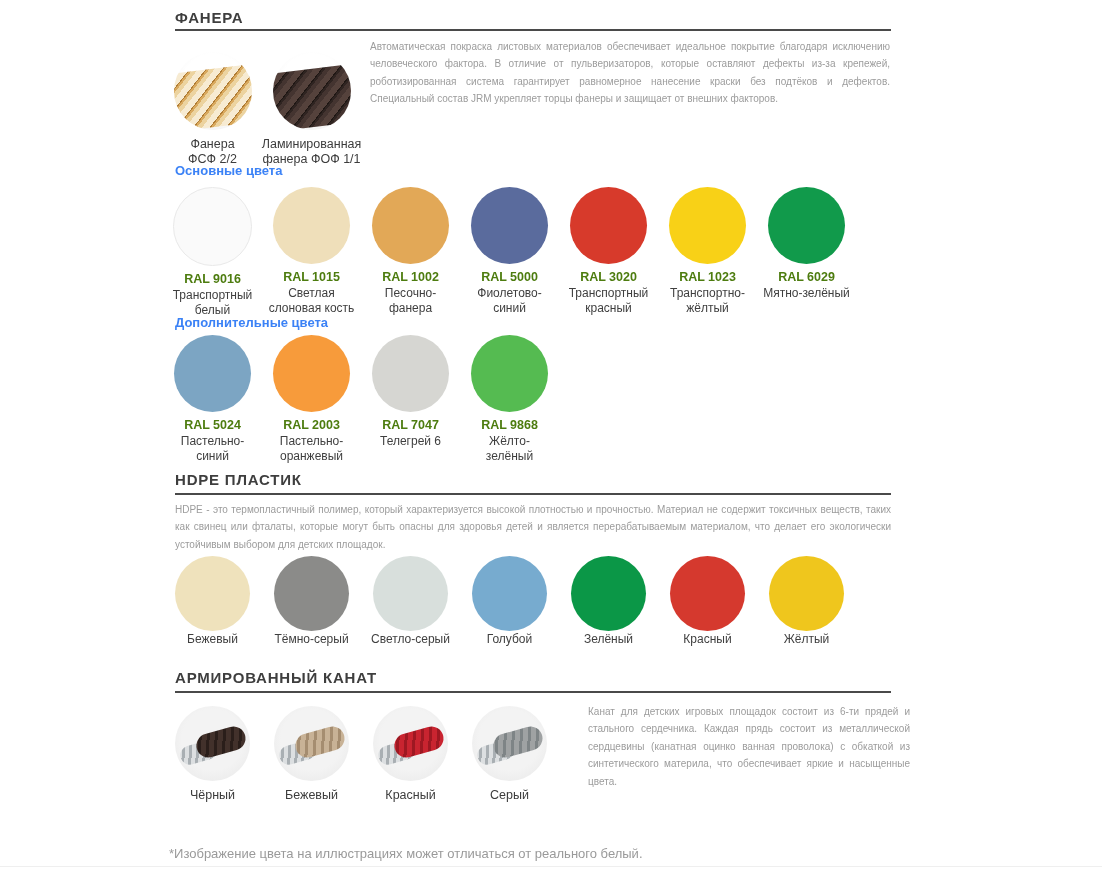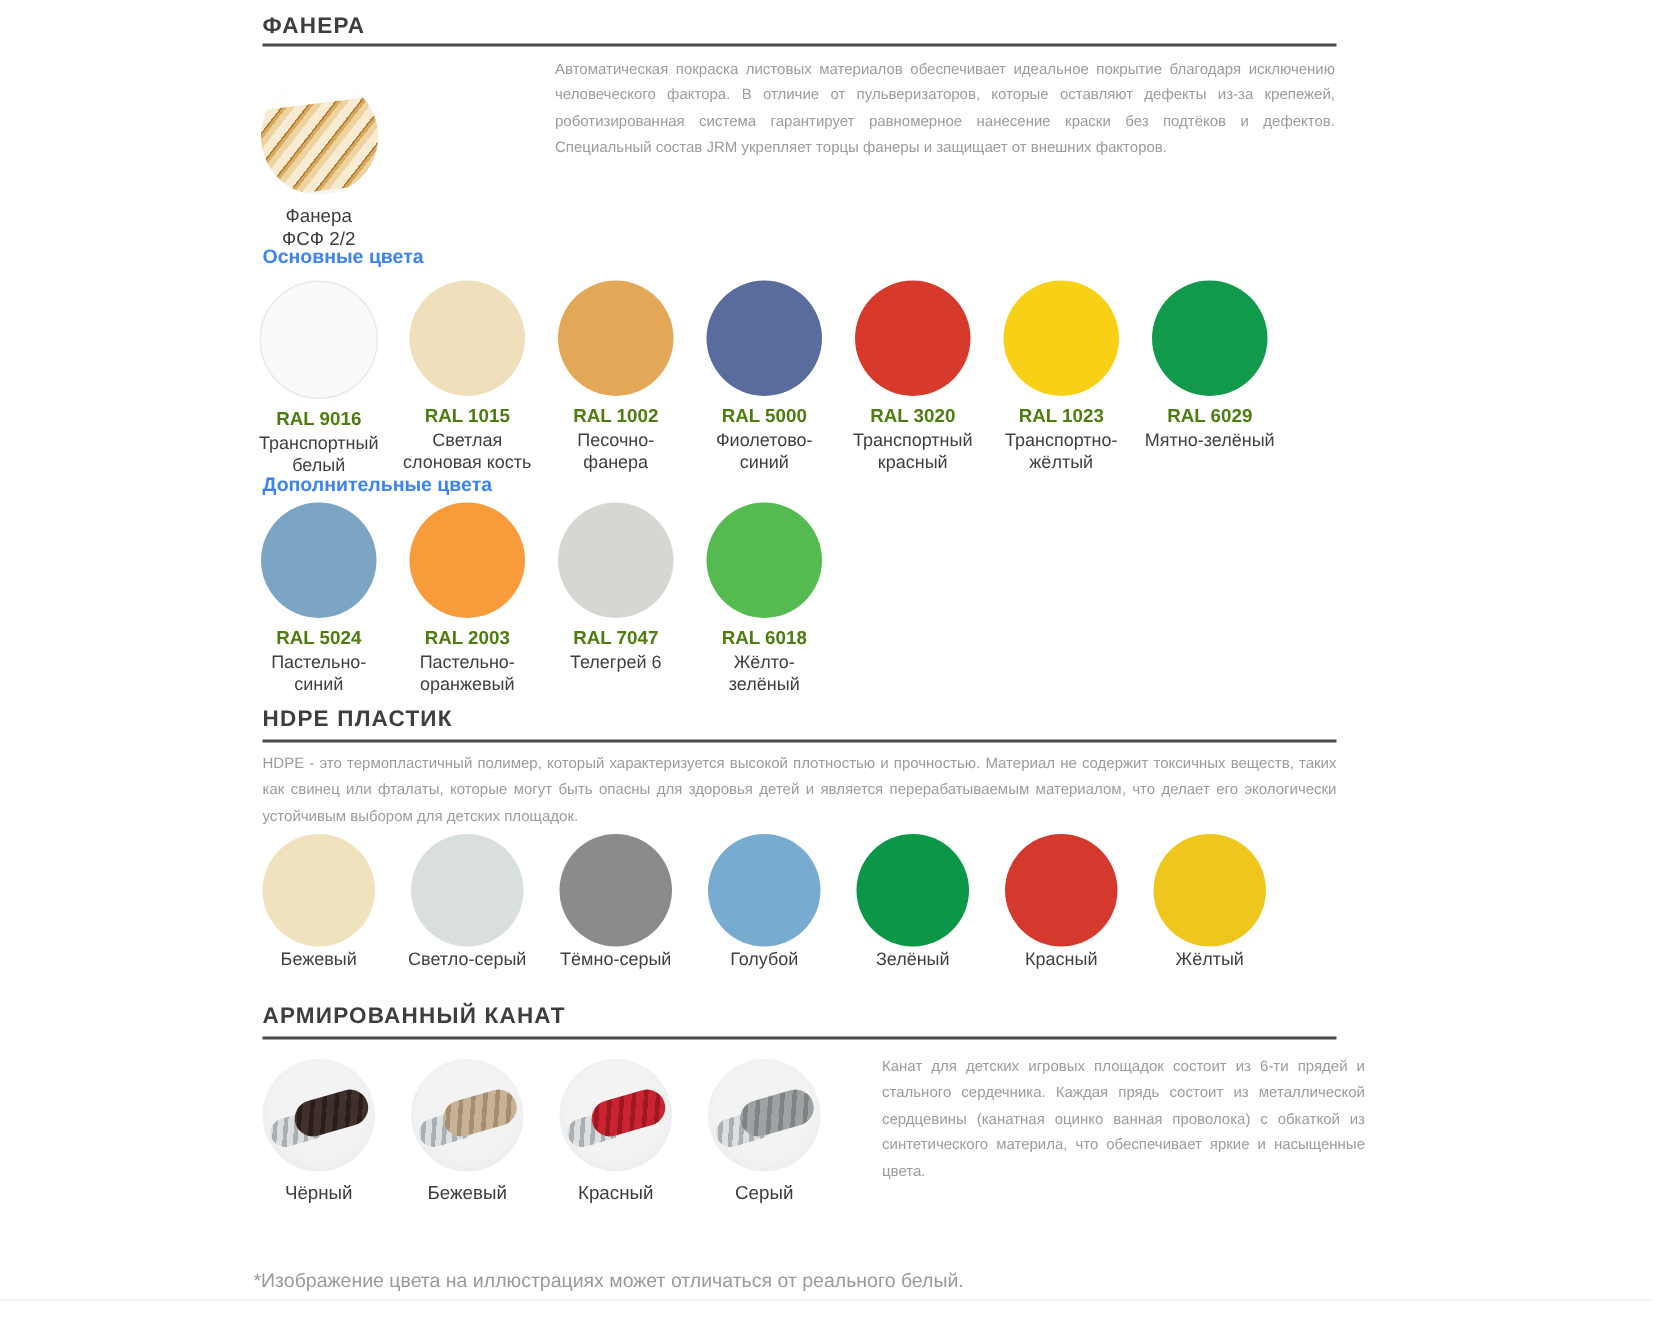--- a/index.html
+++ b/index.html
@@ -43,20 +43,27 @@
   <div class="abs rule" style="top:29px;"></div>
 
   <div class="abs row" style="top:52px;">
     <div class="fig-col">
       <div class="photo-circle">
         <div class="ply-sheet ply-light"></div>
       </div>
       <div class="fig-label">Фанера
 ФСФ 2/2</div>
     </div>
+    <div class="fig-col">
+      <div class="photo-circle">
+        <div class="ply-sheet ply-dark"></div>
+      </div>
+      <div class="fig-label">Ламинированная
+фанера ФОФ 1/1</div>
+    </div>
   </div>
 
   <div class="abs para" style="left:370px;top:38px;width:520px;">Автоматическая покраска листовых материалов обеспечивает идеальное покрытие благодаря исключению человеческого фактора. В отличие от пульверизаторов, которые оставляют дефекты из-за крепежей, роботизированная система гарантирует равномерное нанесение краски без подтёков и дефектов. Специальный состав JRM укрепляет торцы фанеры и защищает от внешних факторов.</div>
 
   <div class="abs subhead" style="left:175px;top:163px;">Основные цвета</div>
   <div class="abs row" style="top:187px;">
       <div class="sw-col">
         <div class="sw-circle" style="background: rgb(250, 250, 250); border: 1px solid rgb(233, 233, 233);"></div>
         <div class="sw-ral">RAL 9016</div>
         <div class="sw-name">Транспортный
@@ -113,41 +120,41 @@
         <div class="sw-name">Пастельно-
 оранжевый</div>
       </div>
       <div class="sw-col">
         <div class="sw-circle" style="background: rgb(214, 214, 210);"></div>
         <div class="sw-ral">RAL 7047</div>
         <div class="sw-name">Телегрей 6</div>
       </div>
       <div class="sw-col">
         <div class="sw-circle" style="background: rgb(85, 187, 81);"></div>
-        <div class="sw-ral">RAL 6018</div>
+        <div class="sw-ral">RAL 9868</div>
         <div class="sw-name">Жёлто-
 зелёный</div>
       </div>
     </div>
 
   <div class="abs sec-title" style="left:175px;top:471px;">HDPE ПЛАСТИК</div>
   <div class="abs rule" style="top:493px;"></div>
   <div class="abs para" style="left:175px;top:501px;width:716px;">HDPE - это термопластичный полимер, который характеризуется высокой плотностью и прочностью. Материал не содержит токсичных веществ, таких как свинец или фталаты, которые могут быть опасны для здоровья детей и является перерабатываемым материалом, что делает его экологически устойчивым выбором для детских площадок.</div>
   <div class="abs row" style="top:556px;">
       <div class="sw-col">
         <div class="sw-circle sm" style="background: rgb(239, 226, 188);"></div>
         <div class="sw-name">Бежевый</div>
       </div>
       <div class="sw-col">
+        <div class="sw-circle sm" style="background: rgb(139, 139, 137);"></div>
+        <div class="sw-name">Тёмно-серый</div>
+      </div>
+      <div class="sw-col">
         <div class="sw-circle sm" style="background: rgb(216, 223, 220);"></div>
         <div class="sw-name">Светло-серый</div>
-      </div>
-      <div class="sw-col">
-        <div class="sw-circle sm" style="background: rgb(139, 139, 137);"></div>
-        <div class="sw-name">Тёмно-серый</div>
       </div>
       <div class="sw-col">
         <div class="sw-circle sm" style="background: rgb(119, 171, 207);"></div>
         <div class="sw-name">Голубой</div>
       </div>
       <div class="sw-col">
         <div class="sw-circle sm" style="background: rgb(11, 151, 71);"></div>
         <div class="sw-name">Зелёный</div>
       </div>
       <div class="sw-col">

